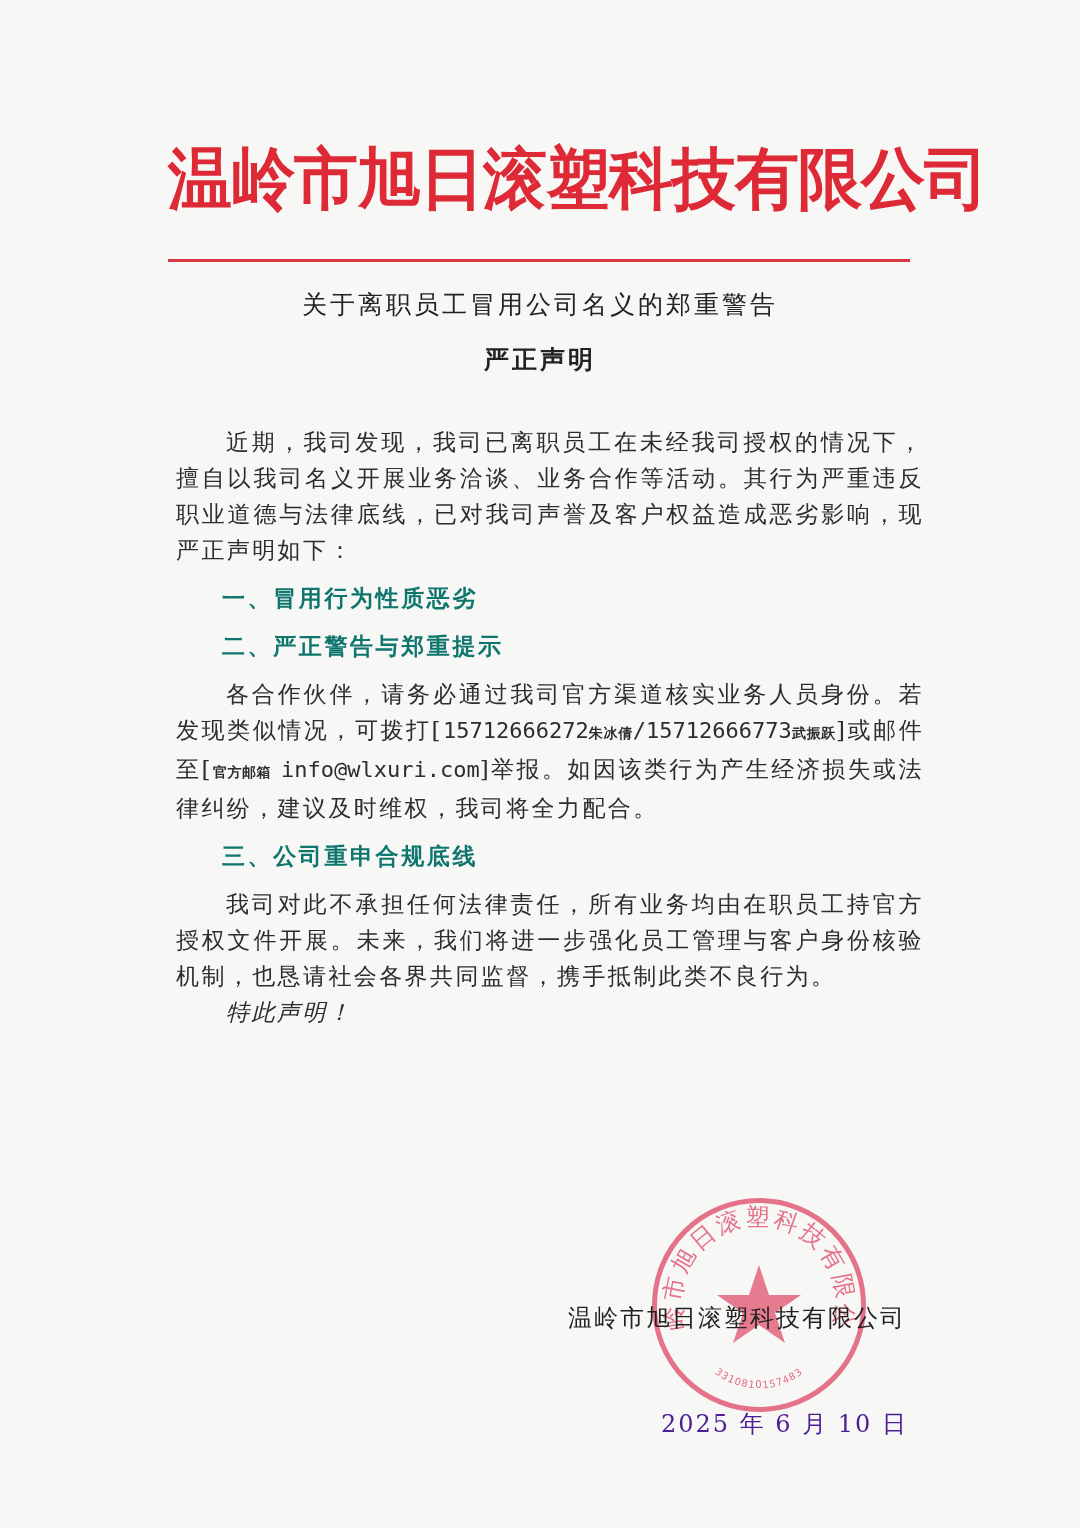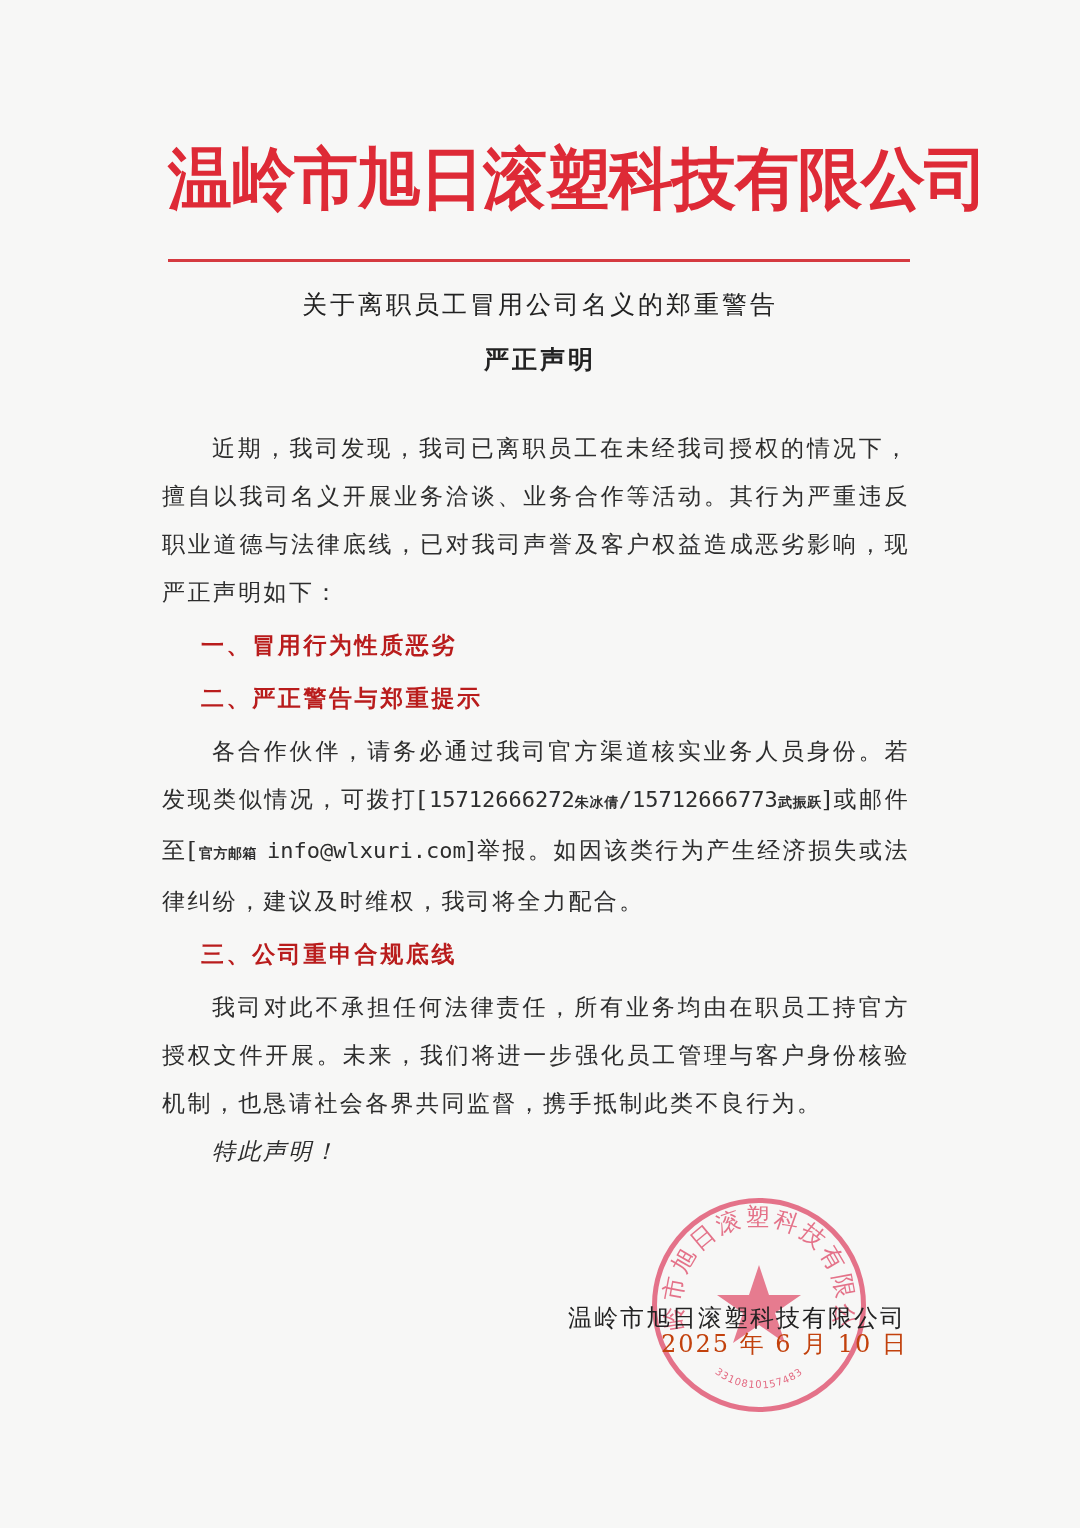--- a/index.html
+++ b/index.html
@@ -11,35 +11,35 @@
       position:absolute; left:168px; top:138px; width:750px; text-align:center;
       font-family:"DejaVu Sans", sans-serif; font-weight:bold; color:#de2a36;
       font-size:64px; letter-spacing:-1px; line-height:82px; white-space:nowrap;
       transform:scaleY(1.05);
     }
     .redline { position:absolute; left:168px; top:259px; width:742px; height:3px; background:#d53a40; }
     .title { position:absolute; left:0; width:1080px; text-align:center; font-size:25px; letter-spacing:3px; color:#222; }
     .t1 { top:288px; padding-right:10px; }
     .t2 { top:343px; padding-right:14px; font-weight:bold; }
     .body {
-      position:absolute; left:162px; top:424px; width:748px;
-      font-size:23px; line-height:48px; letter-spacing:2.4px; text-align:justify; color:#2d2d2d;
+      position:absolute; left:176px; top:424px; width:748px;
+      font-size:23px; line-height:36px; letter-spacing:2.4px; text-align:justify; color:#2d2d2d;
     }
     .body p { margin:0; text-indent:50px; }
-    .body h3 { margin:5px; font-size:23px; font-weight:bold; padding-left:34px; color:#b91c1c; letter-spacing:2.6px; }
+    .body h3 { margin:12px; font-size:23px; font-weight:bold; padding-left:34px; color:#0f766e; letter-spacing:2.6px; }
     .body .bold { font-weight:bold; font-family:Liberation Sans, sans-serif; letter-spacing:0.5px; font-size:14px; }
     .body .mono { font-family:"DejaVu Sans Mono", monospace; font-weight:normal; letter-spacing:0; font-size:22px; }
     .closing { margin:0; padding-left:50px;font-style:italic; }
     .seal {
       position:absolute; left:652px; top:1198px; width:214px; height:214px; border-radius:50%;
       border:5px solid rgba(222,70,100,0.75); box-sizing:border-box;
     }
     .seal svg { position:absolute; left:0; top:0; }
     .sign { position:absolute; right:174px; top:1302px; font-size:24px; letter-spacing:2px; color:#222; text-align:right; }
-    .date { position:absolute; right:172px; top:1328px; font-size:24px; letter-spacing:2px; color:#c2410c; }
+    .date { position:absolute; right:172px; top:1408px; font-size:24px; letter-spacing:2px; color:#4c1d95; }
   </style>
 </head>
 <body>
 
 <div class="letterhead">温岭市旭日滚塑科技有限公司</div>
 <div class="redline"></div>
 
 <div class="title t1">关于离职员工冒用公司名义的郑重警告</div>
 <div class="title t2">严正声明</div>
 

